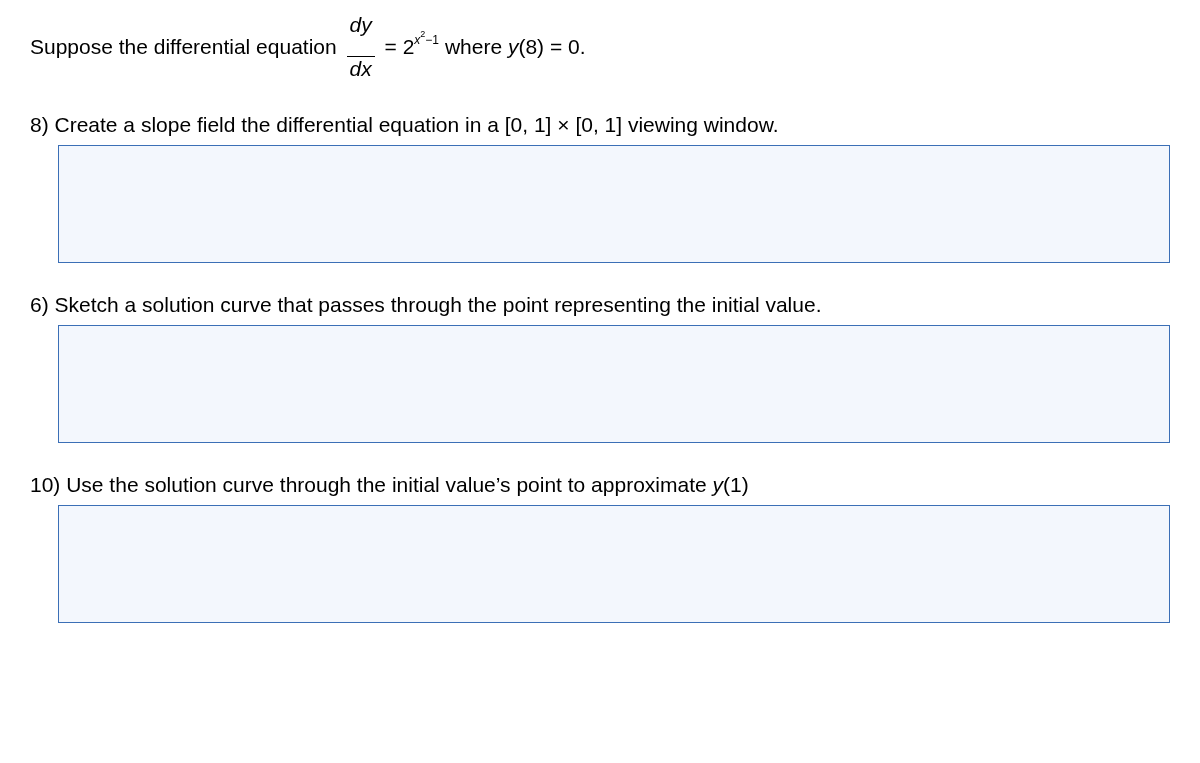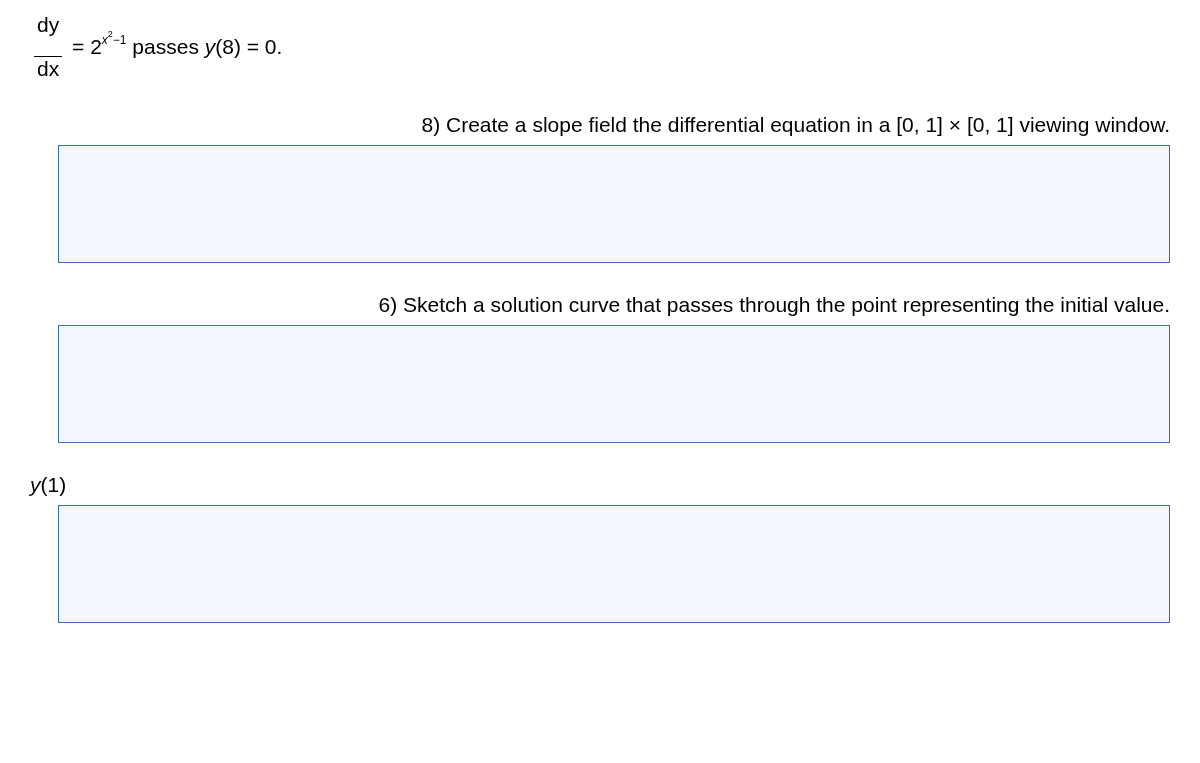--- a/index.html
+++ b/index.html
@@ -16,20 +16,21 @@
     display: flex;
     align-items: center;
     flex-wrap: wrap;
     margin-bottom: 34px;
   }
   .intro .t { white-space: pre; }
   .frac {
     display: inline-flex;
     flex-direction: column;
     align-items: center;
+    font-style: italic;
     line-height: 1;
     margin: 0 4px;
     vertical-align: middle;
   }
   .frac .num { padding: 0 3px 1px 3px; }
   .frac .den { border-top: 1.2px solid #000; padding: 1px 3px 0 3px; margin-top: 20px; }
   .eq-rhs {
     display: inline-flex;
     align-items: flex-start;
   }
@@ -45,21 +46,20 @@
   .sup .x { font-style: italic; }
   .supsup {
     font-size: 9px;
     position: relative;
     top: -4px;
   }
   .ital { font-style: italic; }
   .question {
     margin-top: 0;
     margin-bottom: 8px;
-    text-align: right;
   }
   .answer-box {
     border: 1px solid #3b6fb6;
     background: #f3f7fd;
     height: 118px;
     width: 100%;
     margin-bottom: 30px;
     margin-left: 28px;
     width: calc(100% - 28px);
   }
@@ -67,45 +67,47 @@
     display: flex;
     align-items: baseline;
     flex-wrap: wrap;
   }
   .q-line .t { white-space: pre; }
 </style>
 </head>
 <body>
 
 <div class="intro">
+  <span class="t">Suppose the differential equation </span>
   <span class="frac">
     <span class="num">dy</span>
     <span class="den">dx</span>
   </span>
   <span class="t"> = </span>
   <span class="eq-rhs">
     <span class="base">2</span>
     <span class="sup">
       <span class="x">x</span>
       <span class="supsup">2</span>
       <span>−1</span>
     </span>
   </span>
-  <span class="t"> passes </span>
+  <span class="t"> where </span>
   <span class="ital">y</span>
   <span class="t">(8) = 0.</span>
 </div>
 
 <div class="question">
   <span>8) Create a slope field the differential equation in a [0, 1] × [0, 1] viewing window.</span>
 </div>
 <div class="answer-box"></div>
 
 <div class="question">
   <span>6) Sketch a solution curve that passes through the point representing the initial value.</span>
 </div>
 <div class="answer-box"></div>
 
 <div class="question q-line">
+  <span class="t">10) Use the solution curve through the initial value’s point to approximate </span>
   <span class="ital">y</span>
   <span class="t">(1)</span>
 </div>
 <div class="answer-box"></div>
 
 </body></html>

